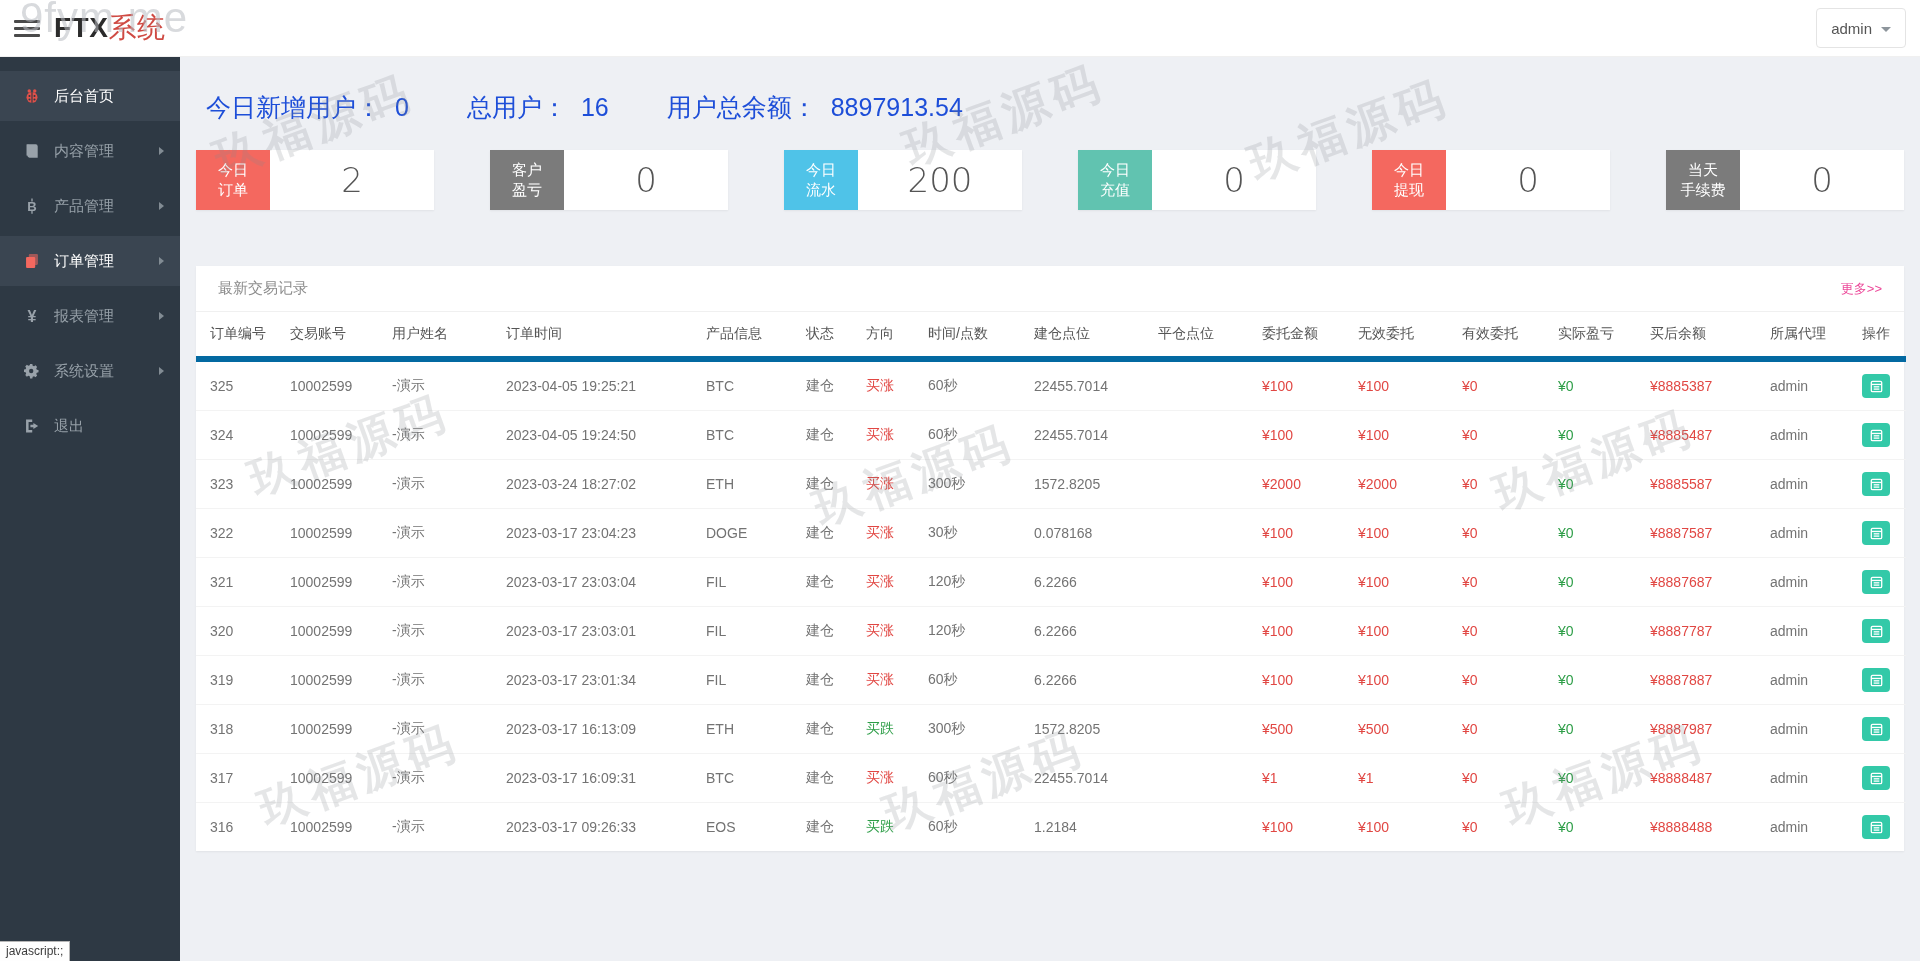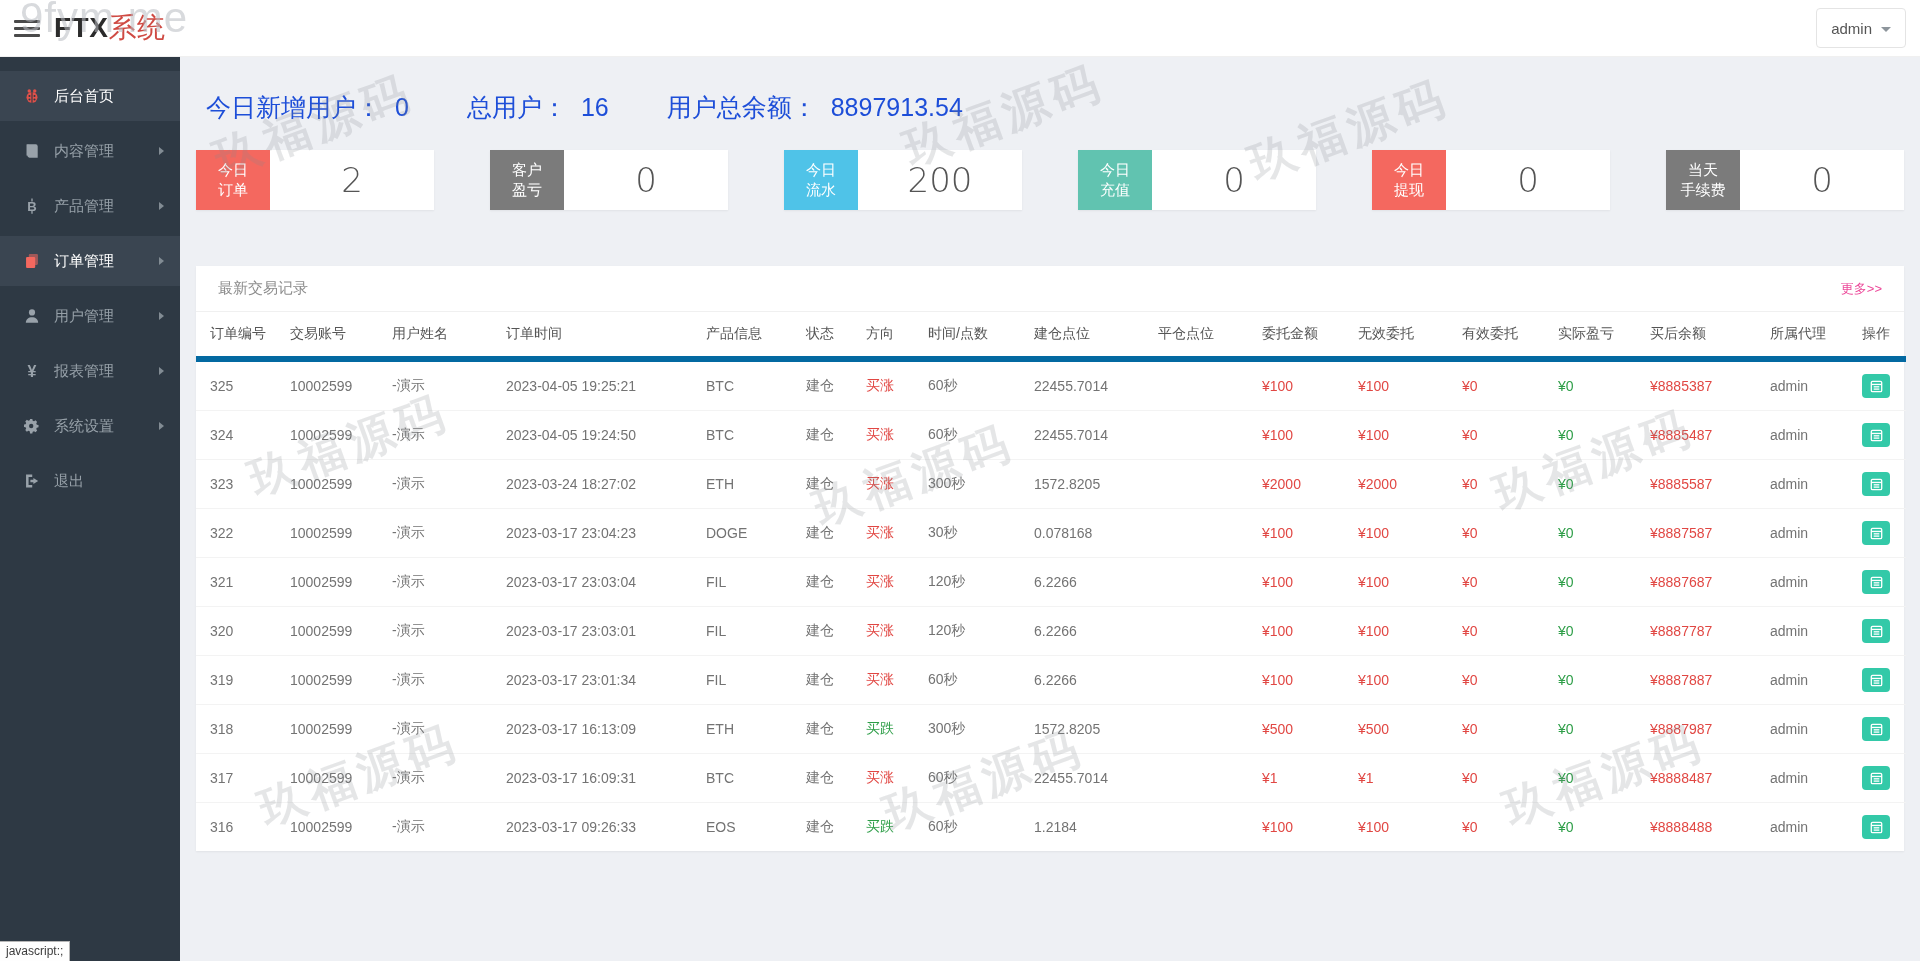--- a/index.html
+++ b/index.html
@@ -124,30 +124,20 @@
         <span class="chev"></span>
       </div>
       <div class="nav-item active">
         <span class="icon" style="color:#f4685f">
           <svg viewBox="0 0 14 14" fill="currentColor">
             <rect x="4.2" y="0.8" width="8" height="9.6" rx="1" opacity="0.55"></rect>
             <rect x="1.8" y="3.4" width="8" height="9.8" rx="1"></rect>
           </svg>
         </span>
         <span class="nav-label">订单管理</span>
-        <span class="chev"></span>
-      </div>
-      <div class="nav-item">
-        <span class="icon" style="color:#99a2aa">
-          <svg viewBox="0 0 14 14" fill="currentColor">
-            <circle cx="7" cy="3.9" r="2.7"></circle>
-            <path d="M1.6 13c0-3 2.4-4.8 5.4-4.8s5.4 1.8 5.4 4.8z"></path>
-          </svg>
-        </span>
-        <span class="nav-label">用户管理</span>
         <span class="chev"></span>
       </div>
       <div class="nav-item">
         <span class="icon" style="color:#99a2aa">
           <svg viewBox="0 0 14 14">
             <text x="7" y="12" text-anchor="middle" font-size="14" font-weight="bold" fill="currentColor">¥</text>
           </svg>
         </span>
         <span class="nav-label">报表管理</span>
         <span class="chev"></span>

